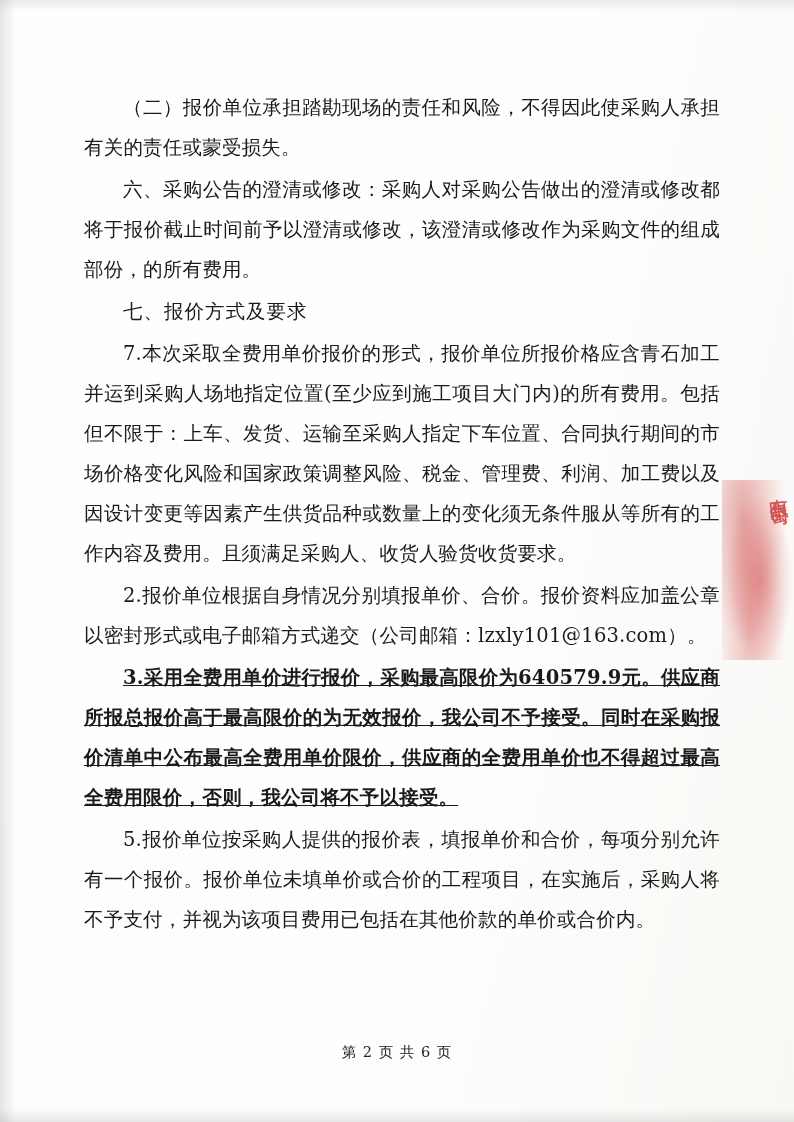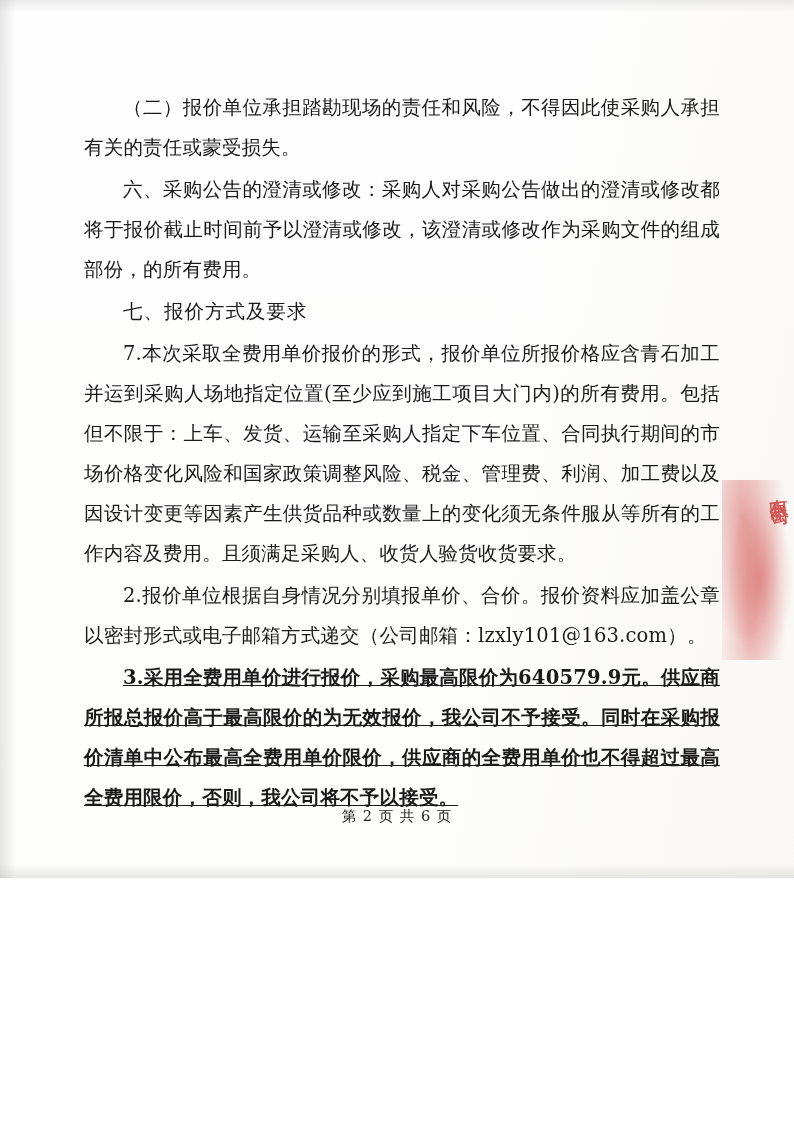--- a/index.html
+++ b/index.html
@@ -11,21 +11,21 @@
     height: 1122px;
     background: #ffffff;
     font-family: "DejaVu Serif", "Liberation Serif", serif;
     color: #1a1a1a;
     position: relative;
     overflow: hidden;
   }
   .page {
     position: relative;
     width: 794px;
-    height: 878px;
+    height: 1122px;
     box-sizing: border-box;
     padding: 88px 74px 60px 84px;
     background: #fefefe;
   }
   .scan-tint {
     position: absolute;
     inset: 0;
     pointer-events: none;
     background:
       linear-gradient(100deg, rgba(255,255,255,0) 60%, rgba(245,243,238,0.55) 100%),
@@ -51,21 +51,21 @@
     text-indent: 39px;
     letter-spacing: 1px;
   }
   p.bold {
     font-weight: bold;
     text-indent: 39px;
     text-decoration: underline;
   }
   .footer {
     position: absolute;
-    bottom: 52px;
+    bottom: 60px;
     left: 0;
     width: 794px;
     text-align: center;
     font-size: 14.5px;
     letter-spacing: 1px;
     color: #222;
     z-index: 2;
   }
   .stamp {
     position: absolute;
@@ -138,20 +138,21 @@
 <div class="page">
   <div class="scan-tint"></div>
 
   <div class="content">
     <p class="indent">（二）报价单位承担踏勘现场的责任和风险，不得因此使采购人承担有关的责任或蒙受损失。</p>
     <p class="indent">六、采购公告的澄清或修改：采购人对采购公告做出的澄清或修改都将于报价截止时间前予以澄清或修改，该澄清或修改作为采购文件的组成部份，的所有费用。</p>
     <p class="heading">七、报价方式及要求</p>
     <p class="indent">7.本次采取全费用单价报价的形式，报价单位所报价格应含青石加工并运到采购人场地指定位置(至少应到施工项目大门内)的所有费用。包括但不限于：上车、发货、运输至采购人指定下车位置、合同执行期间的市场价格变化风险和国家政策调整风险、税金、管理费、利润、加工费以及因设计变更等因素产生供货品种或数量上的变化须无条件服从等所有的工作内容及费用。且须满足采购人、收货人验货收货要求。</p>
     <p class="indent">2.报价单位根据自身情况分别填报单价、合价。报价资料应加盖公章以密封形式或电子邮箱方式递交（公司邮箱：lzxly101@163.com）。</p>
     <p class="bold">3.采用全费用单价进行报价，采购最高限价为640579.9元。供应商所报总报价高于最高限价的为无效报价，我公司不予接受。同时在采购报价清单中公布最高全费用单价限价，供应商的全费用单价也不得超过最高全费用限价，否则，我公司将不予以接受。</p>
+    <p class="indent">5.报价单位按采购人提供的报价表，填报单价和合价，每项分别允许有一个报价。报价单位未填单价或合价的工程项目，在实施后，采购人将不予支付，并视为该项目费用已包括在其他价款的单价或合价内。</p>
   </div>
 
   <div class="stamp">
     <div class="stamp-inner">
       <div class="stamp-smear"></div>
       <div class="stamp-text">有限公司</div>
     </div>
   </div>
 
   <div class="footer">第 2 页 共 6 页</div>

